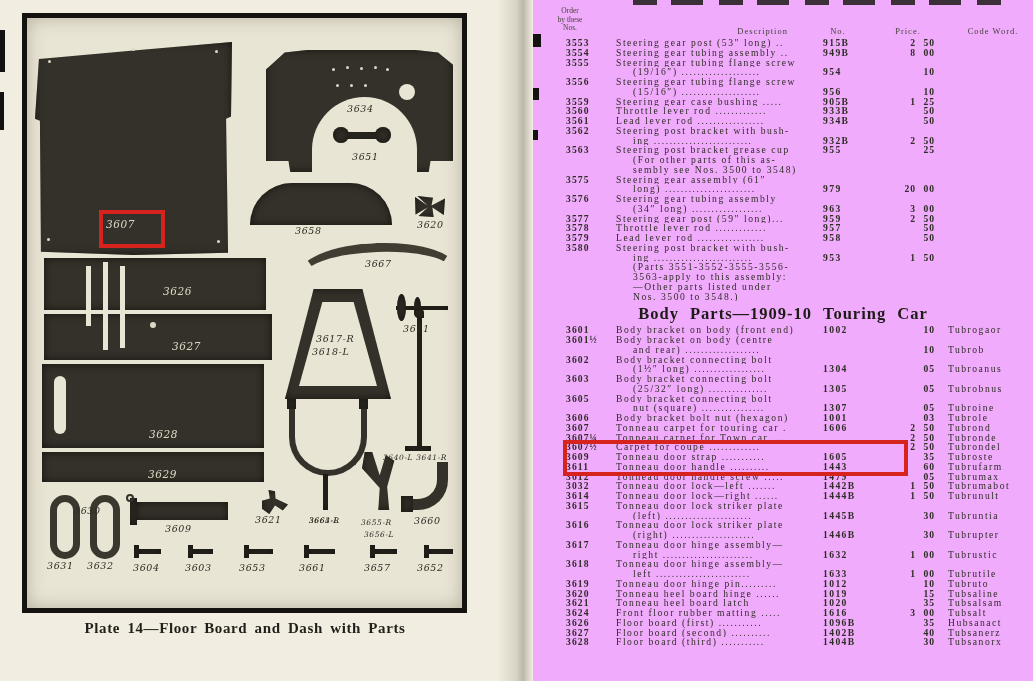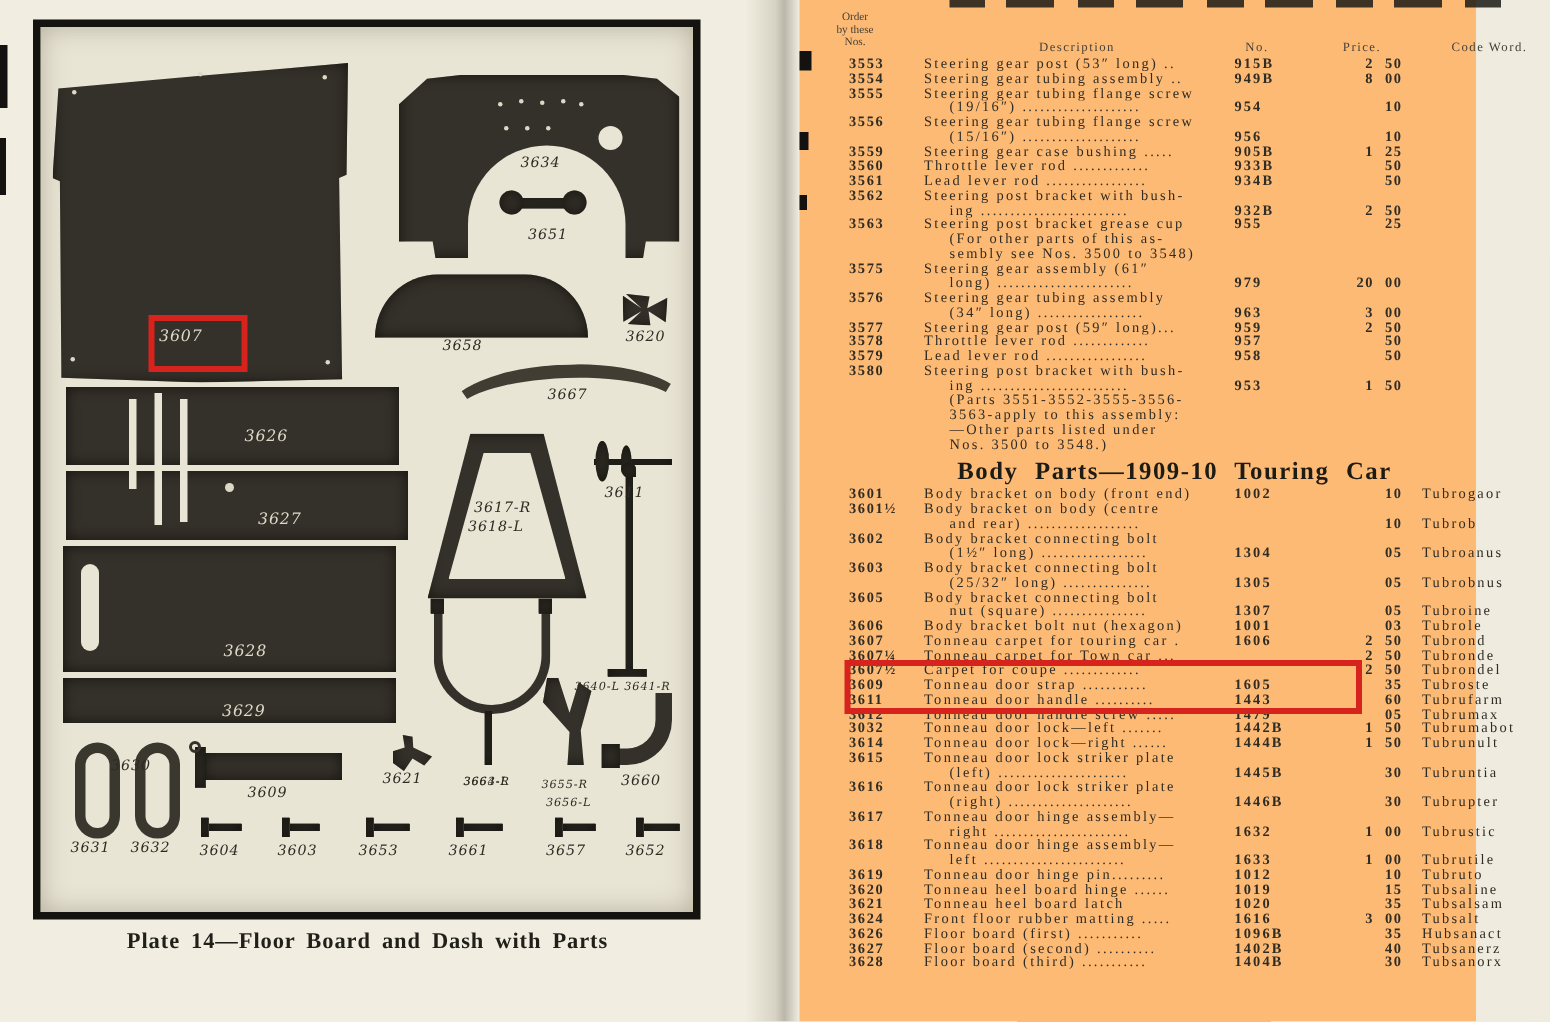--- a/index.html
+++ b/index.html
@@ -30,28 +30,28 @@
   .pl6{left:136px;top:267px;} .pl7{left:145px;top:322px;} .pl8{left:122px;top:410px;}
   .pl9{left:121px;top:450px;} .pl10{left:289px;top:315px;font-style:italic;} .pl11{left:285px;top:328px;}
   .pl12{left:376px;top:305px;} .pl13{left:356px;top:435px;} .pl14{left:282px;top:498px;}
   .pl15{left:282px;top:498px;} .pl16{left:334px;top:500px;} .pl17{left:337px;top:512px;}
   .pl18{left:387px;top:497px;} .pl19{left:228px;top:496px;} .pl20{left:138px;top:505px;}
   .pl21{left:47px;top:487px;} .pl22{left:20px;top:542px;} .pl23{left:60px;top:542px;}
   .pl24{left:106px;top:544px;} .pl25{left:158px;top:544px;} .pl26{left:212px;top:544px;}
   .pl27{left:272px;top:544px;} .pl28{left:337px;top:544px;} .pl29{left:390px;top:544px;}
 
   
-  .right-page { position:absolute; left:533px; top:0; width:451px; height:681px; background:#fdba74; color:#2f2c25; }
+  .right-page { position:absolute; left:533px; top:0; width:500px; height:681px; background:#f0abfc; color:#2f2c25; }
   .cut-heading { position:absolute; left:100px; top:0; width:380px; height:5px; opacity:.85;
                  background:repeating-linear-gradient(90deg,#1c1a15 0 24px, transparent 24px 38px, #1c1a15 38px 70px, transparent 70px 86px); }
   .ink-blob { position:absolute; background:#141210; }
   .order-head { position:absolute; left:8px; top:7px; width:58px; text-align:center;
                 font-size:7.5px; line-height:8.6px; color:#47423a; }
   .col-head { position:absolute; top:26px; font-size:8.5px; color:#47423a; letter-spacing:1px; text-align:center; }
-  .ch-desc { left:130px; width:110px; }
+  .ch-desc { left:145px; width:110px;text-align:right; }
   .ch-no { left:275px; width:60px; }
   .ch-price { left:348px; width:54px; }
   .ch-code { left:420px; width:80px; }
   #list { position:absolute; left:0; top:38px; width:500px; }
   .section-heading { height:19px; line-height:19px; margin-top:3px; margin-bottom:2px;
                      text-align:center; font-weight:bold; font-size:16.5px; color:#1d1b15;
                      letter-spacing:1px; word-spacing:6px; width:500px; }
   .t-line { display:flex; height:9.75px; line-height:9.9px; font-size:9.6px; padding-left:33px; }
   .c-no   { width:50px; font-weight:bold; letter-spacing:1.1px; flex:none; }
   .c-desc { width:207px; letter-spacing:1.55px; white-space:nowrap; overflow:hidden; flex:none; }

